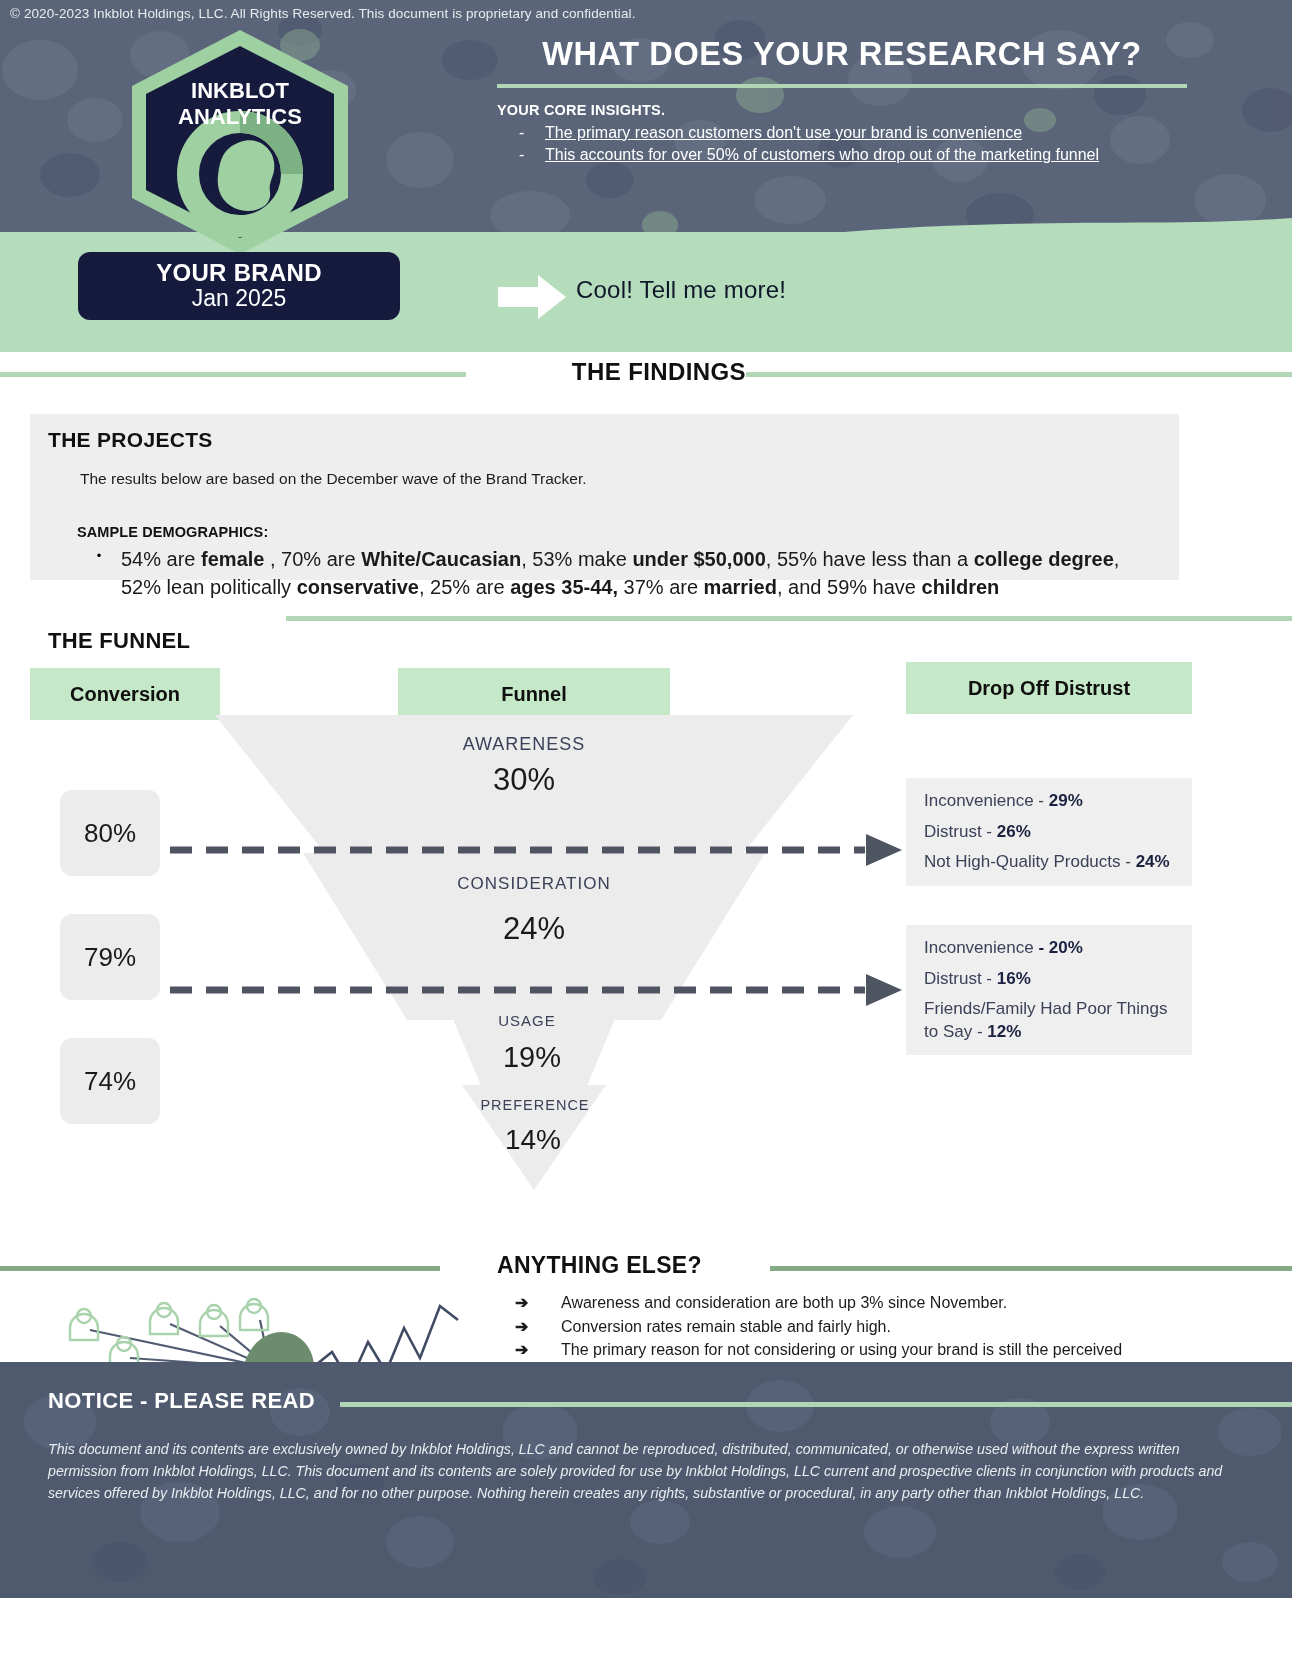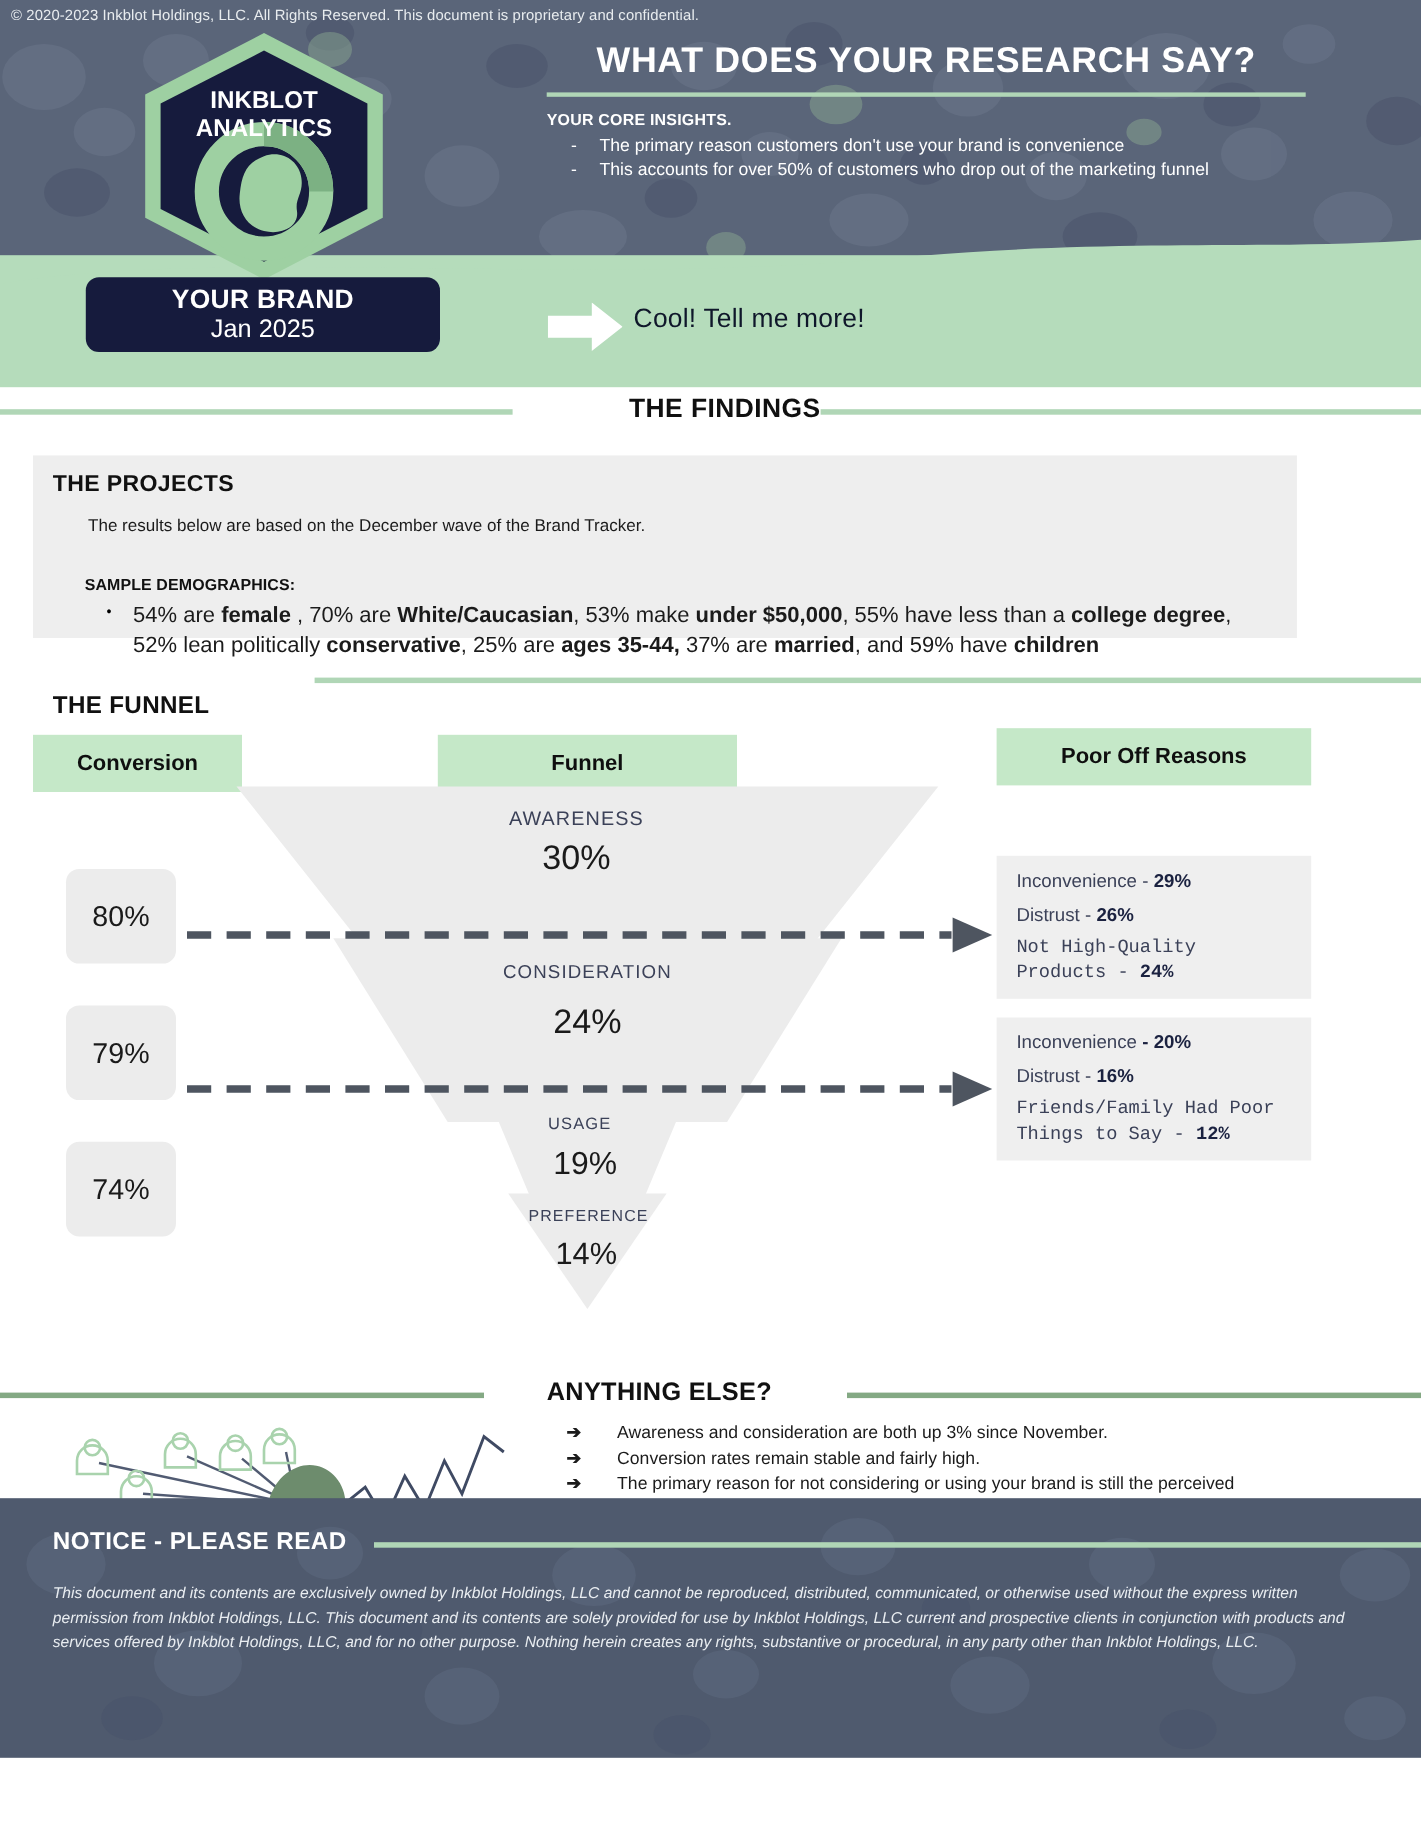--- a/index.html
+++ b/index.html
@@ -43,21 +43,21 @@
     text-align:center; z-index:7;
   }
   .hero-rule {
     position:absolute; left:497px; top:84px; width:690px; height:4px;
     background:#b0d6b6; z-index:7;
   }
   .insights { position:absolute; left:497px; top:102px; width:692px; z-index:7; color:#ffffff;}
   .insights-head { font-size:14.5px; font-weight:bold; letter-spacing:0.2px; margin-bottom:4px; }
   .ins-row { display:flex; font-size:16px; line-height:1.38; }
   .ins-dash { width:48px; flex:0 0 48px; padding-left:22px; }
-  .ins-txt { flex:1; text-align:justify; }
+  .ins-txt { flex:1; text-align:justify;text-decoration:underline; }
   .ins-txt.nojust { text-align:left; }
 
   .brand-chip {
     position:absolute; left:78px; top:252px; width:322px; height:68px;
     background:#161b3d; border-radius:12px; z-index:9;
     display:flex; flex-direction:column; align-items:center; justify-content:center;
     color:#ffffff;
   }
   .brand-name { font-size:24px; font-weight:bold; letter-spacing:0.3px; line-height:1.05;}
   .brand-date { font-size:23px; font-weight:normal; line-height:1.15; }
@@ -119,21 +119,21 @@
   .conv1 { left:60px; top:790px; }
   .conv2 { left:60px; top:914px; }
   .conv3 { left:60px; top:1038px; }
 
   .drop-box {
     position:absolute; background:#efefef; padding:12px 16px 12px 18px;
   }
   .drop1 { left:906px; top:778px; width:286px; }
   .drop2 { left:906px; top:925px; width:286px; }
   .drop-line { font-size:17px; line-height:1.33; color:#3b4158; margin-bottom:8px; }
-  .drop-line:last-child { margin-bottom:0;font-family:Liberation Mono, monospace; }
+  .drop-line:last-child { margin-bottom:0; }
   .drop-line b { color:#1b2240; font-weight:bold; }
 
   
   .ae-head { position:absolute; left:0; top:1252px; width:1292px; height:34px; }
   .ae-title { position:absolute; left:497px; top:0; font-size:23px; font-weight:bold; color:#111; letter-spacing:0.3px; }
   .ae-rule-l { position:absolute; left:0; top:14px; width:440px; height:5px; background:#84a984; }
   .ae-rule-r { position:absolute; left:770px; top:14px; width:522px; height:5px; background:#84a984; }
 
   .ae-list { position:absolute; left:505px; top:1292px; width:680px; }
   .ae-row { display:flex; font-size:16px; line-height:1.42; color:#1b1b1b; margin-bottom:1px; }
@@ -263,21 +263,21 @@
     </div>
   </div>
 
   <div class="funnel-head">
     <div class="funnel-head-title">THE FUNNEL</div>
     <div class="funnel-head-rule"></div>
   </div>
 
   <div class="col-hdr hdr-conv">Conversion</div>
   <div class="col-hdr hdr-funnel">Funnel</div>
-  <div class="col-hdr hdr-drop">Poor Off Reasons</div>
+  <div class="col-hdr hdr-drop">Drop Off Distrust</div>
 
   <svg class="funnel-svg" viewBox="0 0 1292 560">
 
     <polygon points="215,55 853,55 722,220 346,220" fill="#ececec"></polygon>
 
     <polygon points="303,193 765,193 661,360 407,360" fill="#ececec"></polygon>
 
     <polygon points="443,335 625,335 581,440 487,440" fill="#ececec"></polygon>
 
     <polygon points="462,425 606,425 534,530" fill="#ececec"></polygon>

